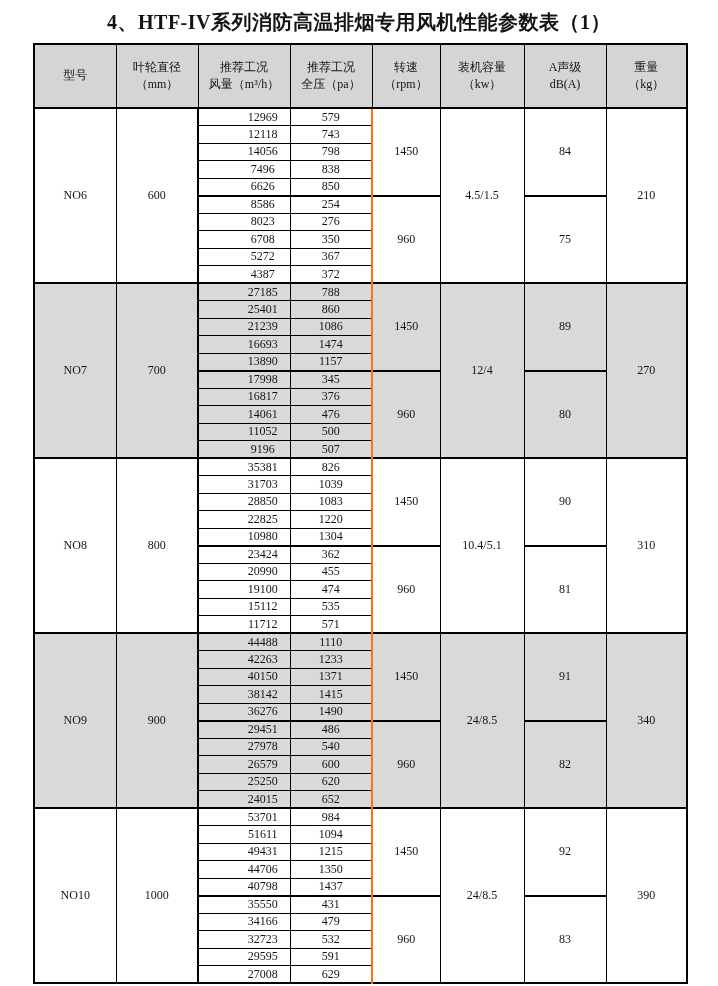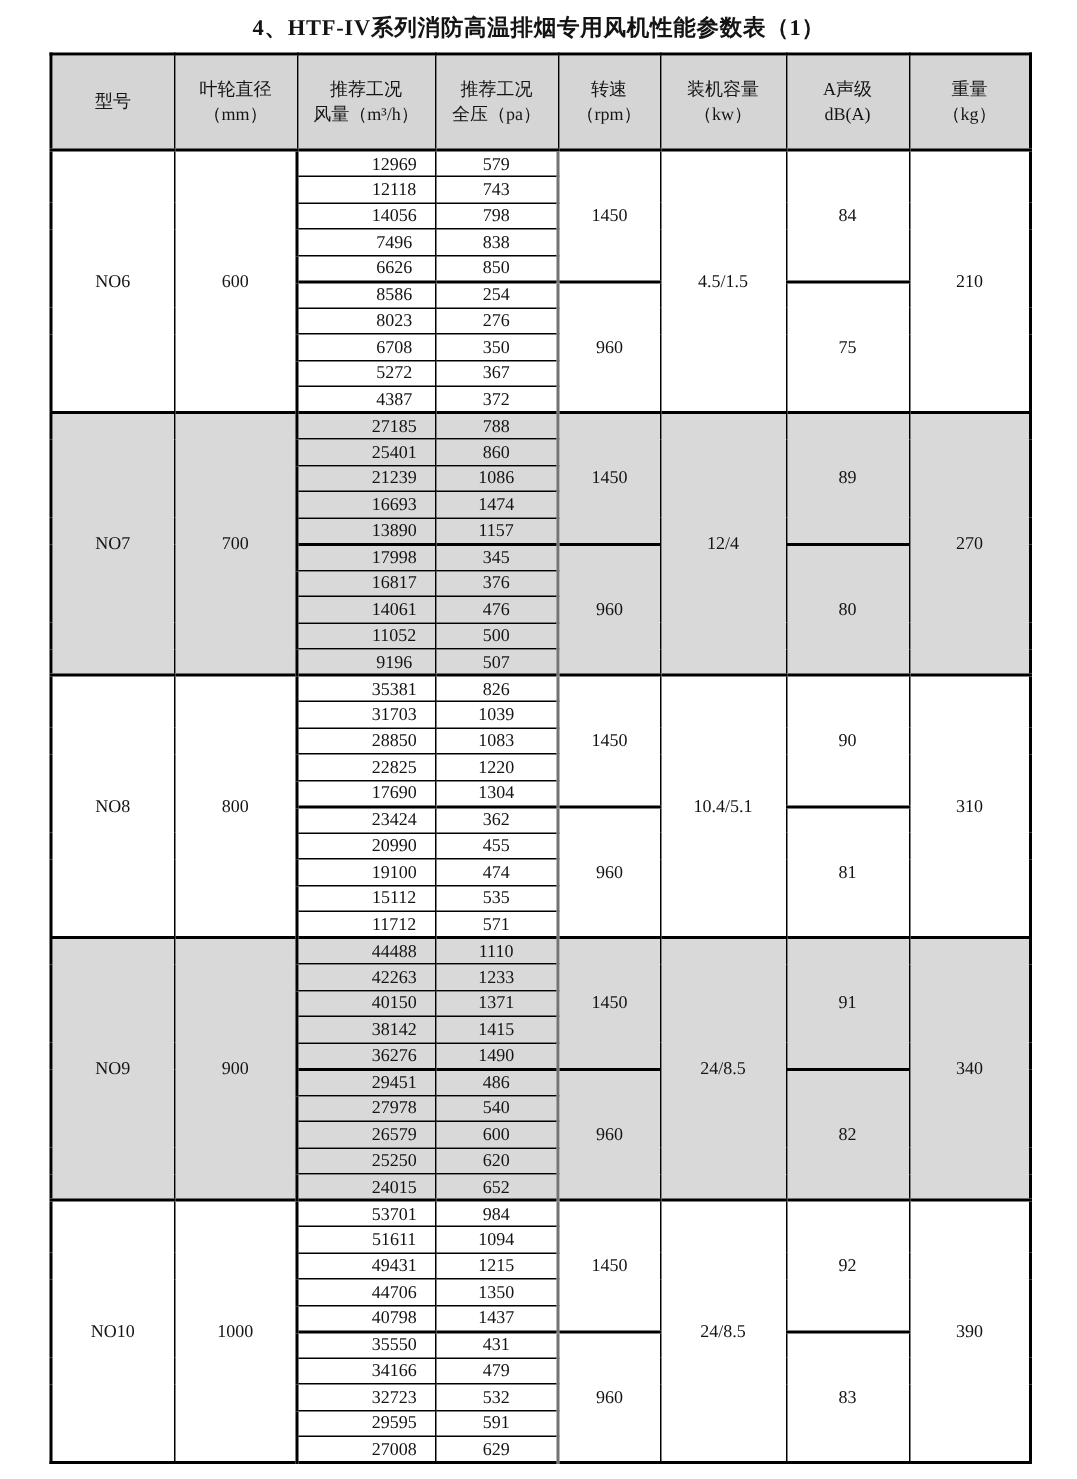--- a/index.html
+++ b/index.html
@@ -8,21 +8,21 @@
     width: 718px; height: 986px;
     background: #ffffff;
     font-family: "Liberation Serif", "DejaVu Serif", serif;
     color: #141414;
   }
   .page { width: 718px; height: 986px; overflow: hidden; }
   .doc-title {
     margin: 0;
     padding-top: 9px;
     text-align: center;
-    font-size: 15px;
+    font-size: 20px;
     font-weight: bold;
     letter-spacing: 0.5px;
     white-space: nowrap;
   }
   table.spec-table {
     border-collapse: collapse;
     table-layout: fixed;
     margin-left: 33px;
     margin-top: 7px;
     width: 653px;
@@ -41,21 +41,21 @@
   .spec-table thead th {
     background: #d5d5d5;
     border-bottom: 2px solid #000;
     line-height: 1.45;
   }
   .spec-table tbody tr { height: 17.5px; }
   tr.shaded td { background: #d9d9d9; }
   tr.block-start td { border-top: 2px solid #000; }
   tr.split-row td { border-top: 2px solid #000; }
   td.col-flow { border-left: 2px solid #000; padding-left: 37px; }
-  td.col-rpm  { border-left: 2px solid #737373; }
+  td.col-rpm  { border-left: 2px solid #f97316; }
   
   col.c-model  { width: 82px; }
   col.c-diam   { width: 82px; }
   col.c-flow   { width: 92px; }
   col.c-press  { width: 82px; }
   col.c-rpm    { width: 68px; }
   col.c-cap    { width: 84px; }
   col.c-db     { width: 82px; }
   col.c-weight { width: 81px; }
 </style>
@@ -224,21 +224,21 @@
         </tr>
         <tr>
           <td class="col-flow">28850</td>
           <td class="col-press">1083</td>
         </tr>
         <tr>
           <td class="col-flow">22825</td>
           <td class="col-press">1220</td>
         </tr>
         <tr>
-          <td class="col-flow">17690</td>
+          <td class="col-flow">10980</td>
           <td class="col-press">1304</td>
         </tr>
         <tr class="split-row">
           <td class="col-flow">23424</td>
           <td class="col-press">362</td>
           <td rowspan="5" class="col-rpm">960</td>
           <td rowspan="5" class="col-db">81</td>
         </tr>
         <tr>
           <td class="col-flow">20990</td>

